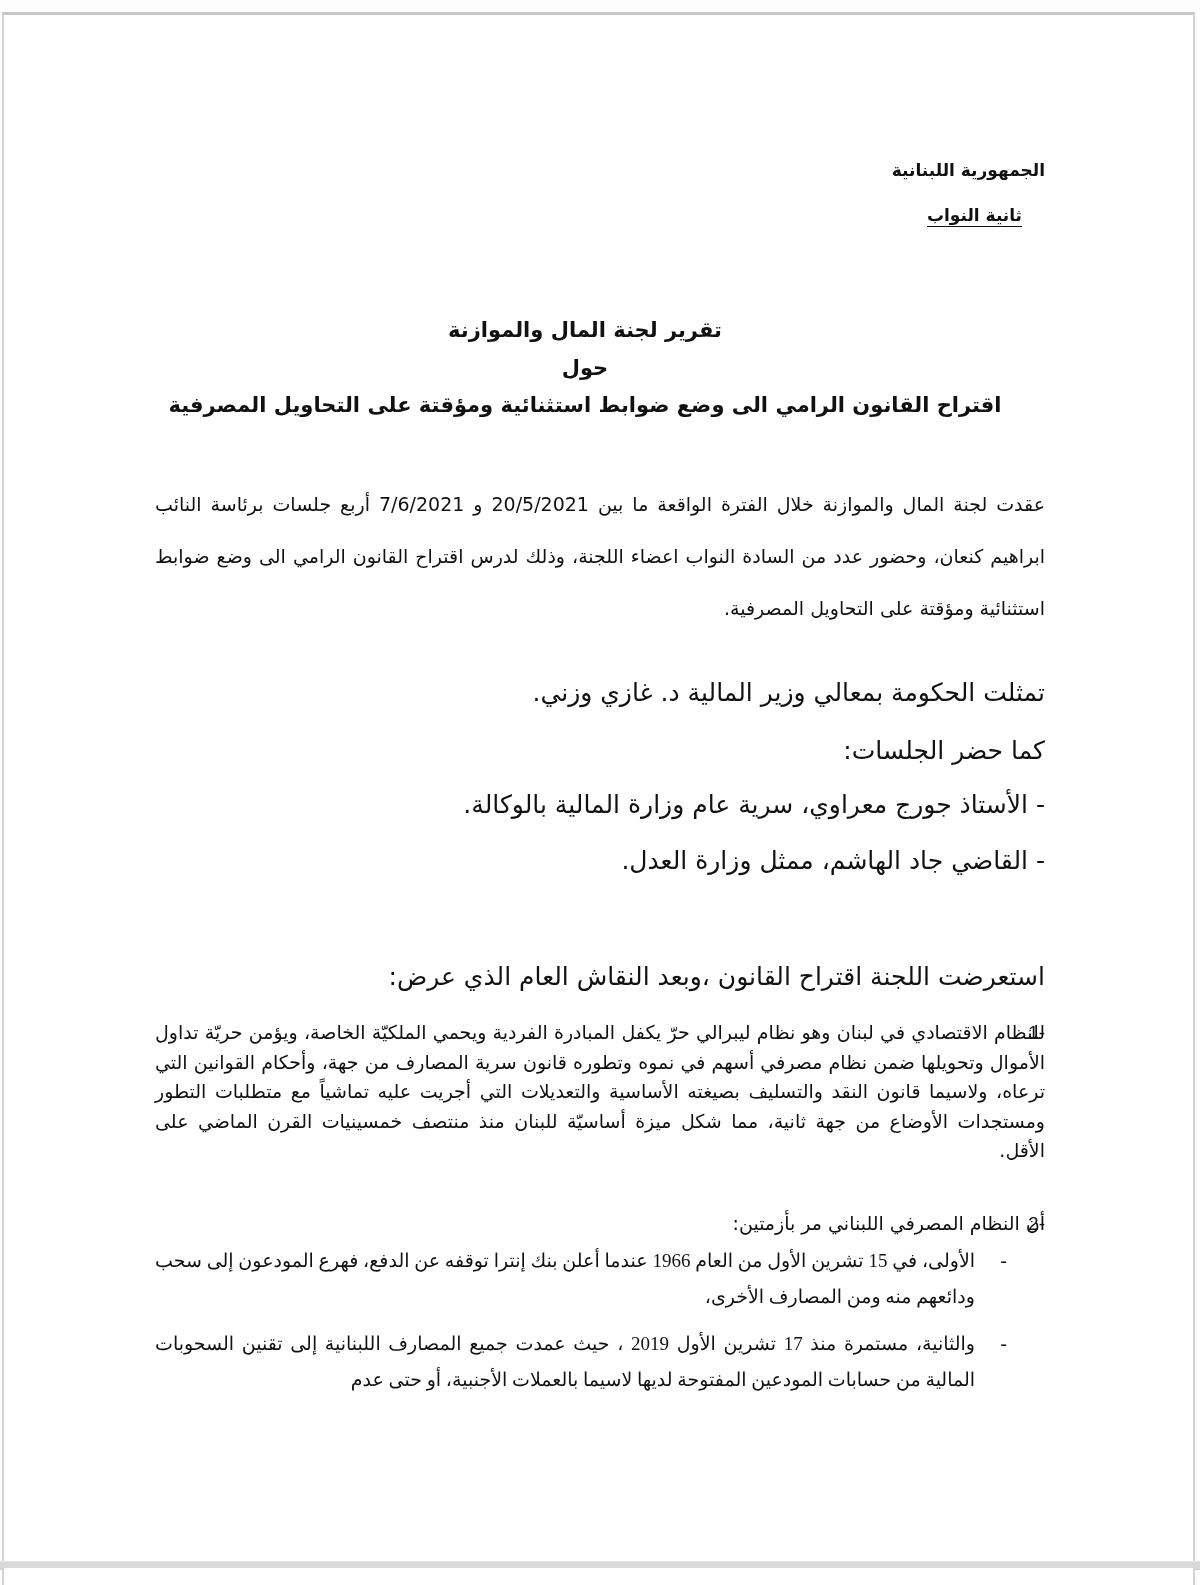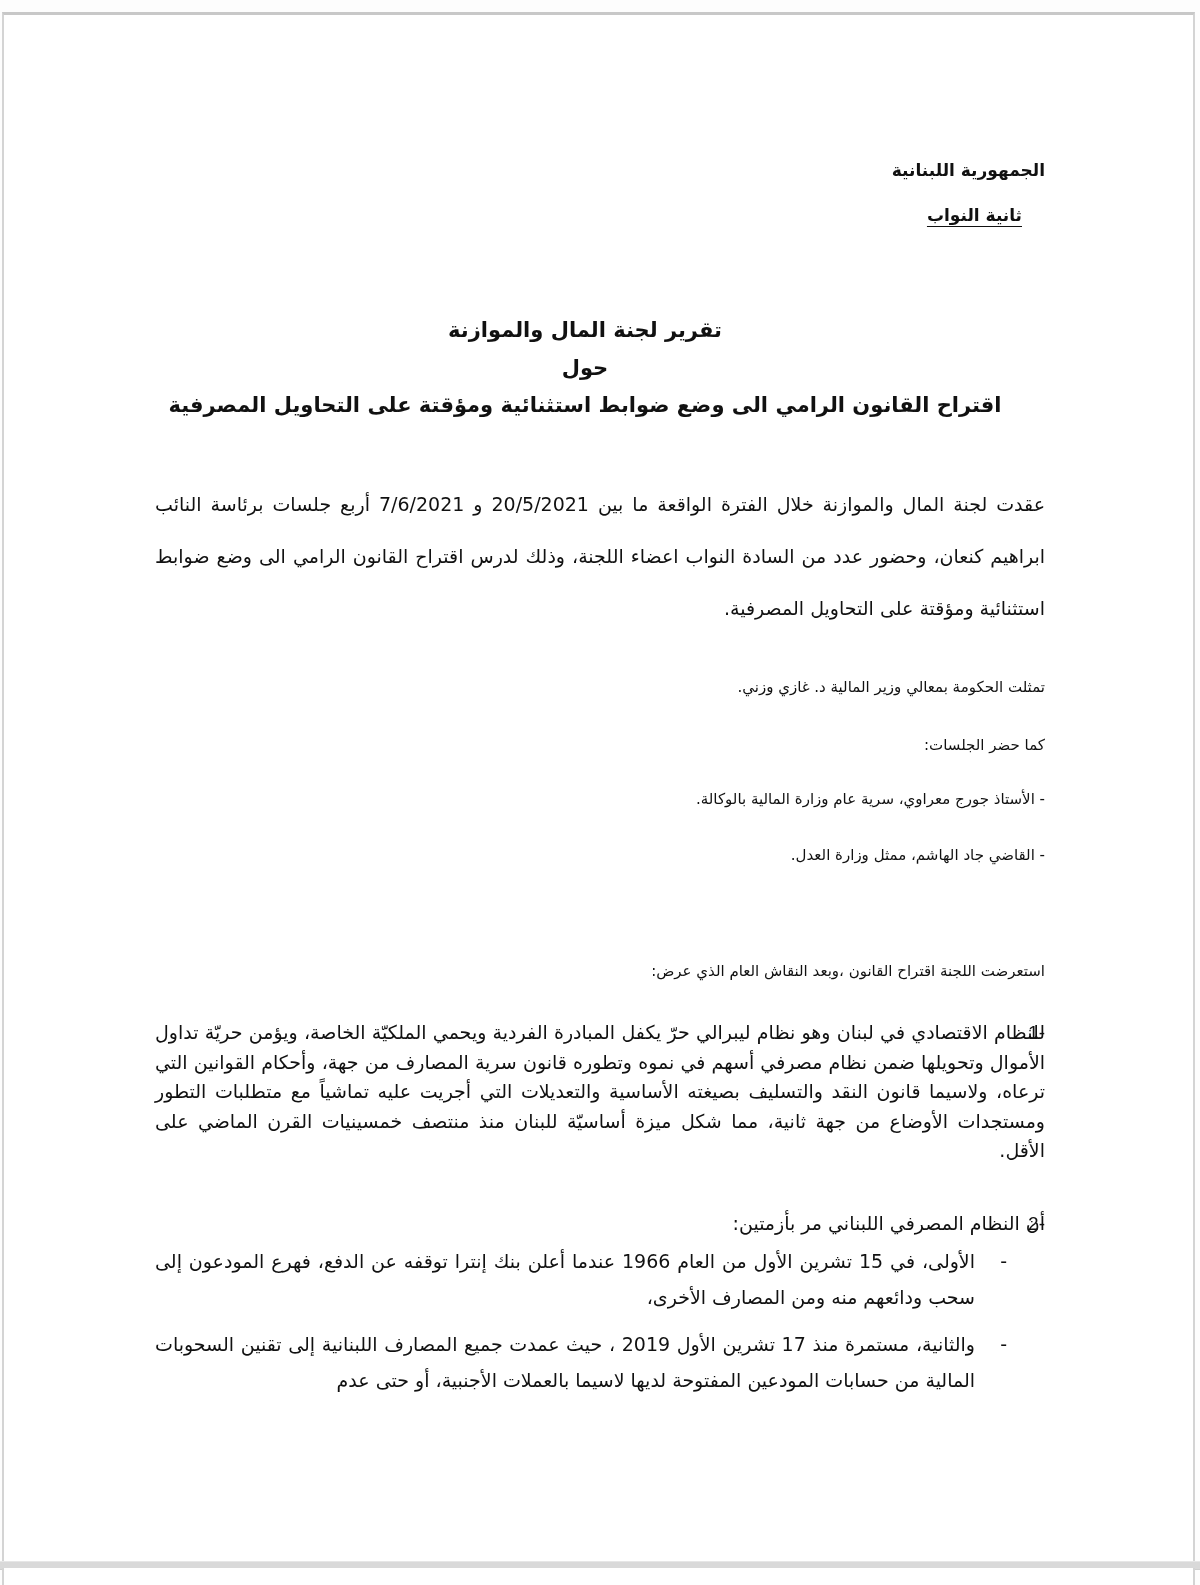--- a/index.html
+++ b/index.html
@@ -28,34 +28,34 @@
   .abs { position: absolute; white-space: nowrap; }
   .hdr { font-weight: bold; font-size: 17px; }
   .republic { right: 155px; top: 160px; }
   .parliament { right: 178px; top: 205px; text-decoration: underline; text-underline-offset: 5px; }
   .title { font-weight: bold; font-size: 21px; left: 0; width: 1200px; text-align: center; }
   .t1 { top: 318px; left: -15px; }
   .t2 { top: 356px; left: -15px; }
   .t3 { top: 393px; left: -15px; }
   .para { font-size: 19px; right: 155px; width: 890px; white-space: normal; line-height: 52px; text-align: justify; text-align-last: right; }
   .intro { top: 478px; }
-  .line { font-size: 15px; right: 155px; }
+  .line { font-size: 25px; right: 155px; }
   .gov { top: 678px; }
   .attend { top: 736px; }
   .att1 { top: 790px; }
   .att2 { top: 846px; margin-left: 32px; }
   .review { top: 962px; }
   .item { position: absolute; font-size: 19px; right: 155px; width: 890px; line-height: 29.5px; }
   .item .num { position: absolute; right: 0; top: 0; font-family: "Liberation Sans", sans-serif; }
   .item .body { text-align: justify; text-align-last: right; }
   .i1 { top: 1018px; }
   .i2 { top: 1209px; }
   .sub { position: absolute; font-size: 19px; right: 155px; width: 890px; line-height: 36px; }
   .sub .dash { position: absolute; right: 38px; top: 0; }
-  .sub .body { margin-right: 70px; text-align: justify; text-align-last: right; }
+  .sub .body { margin-right: 70px; text-align: justify; text-align-last: right; font-family: Liberation Serif, serif; }
   .s1 { top: 1243px; }
   .s2 { top: 1326px; }
 </style>
 </head>
 <body>
 
 <div class="page"></div>
 <div class="page-separator"></div>
 <div class="below-page"></div>
 

